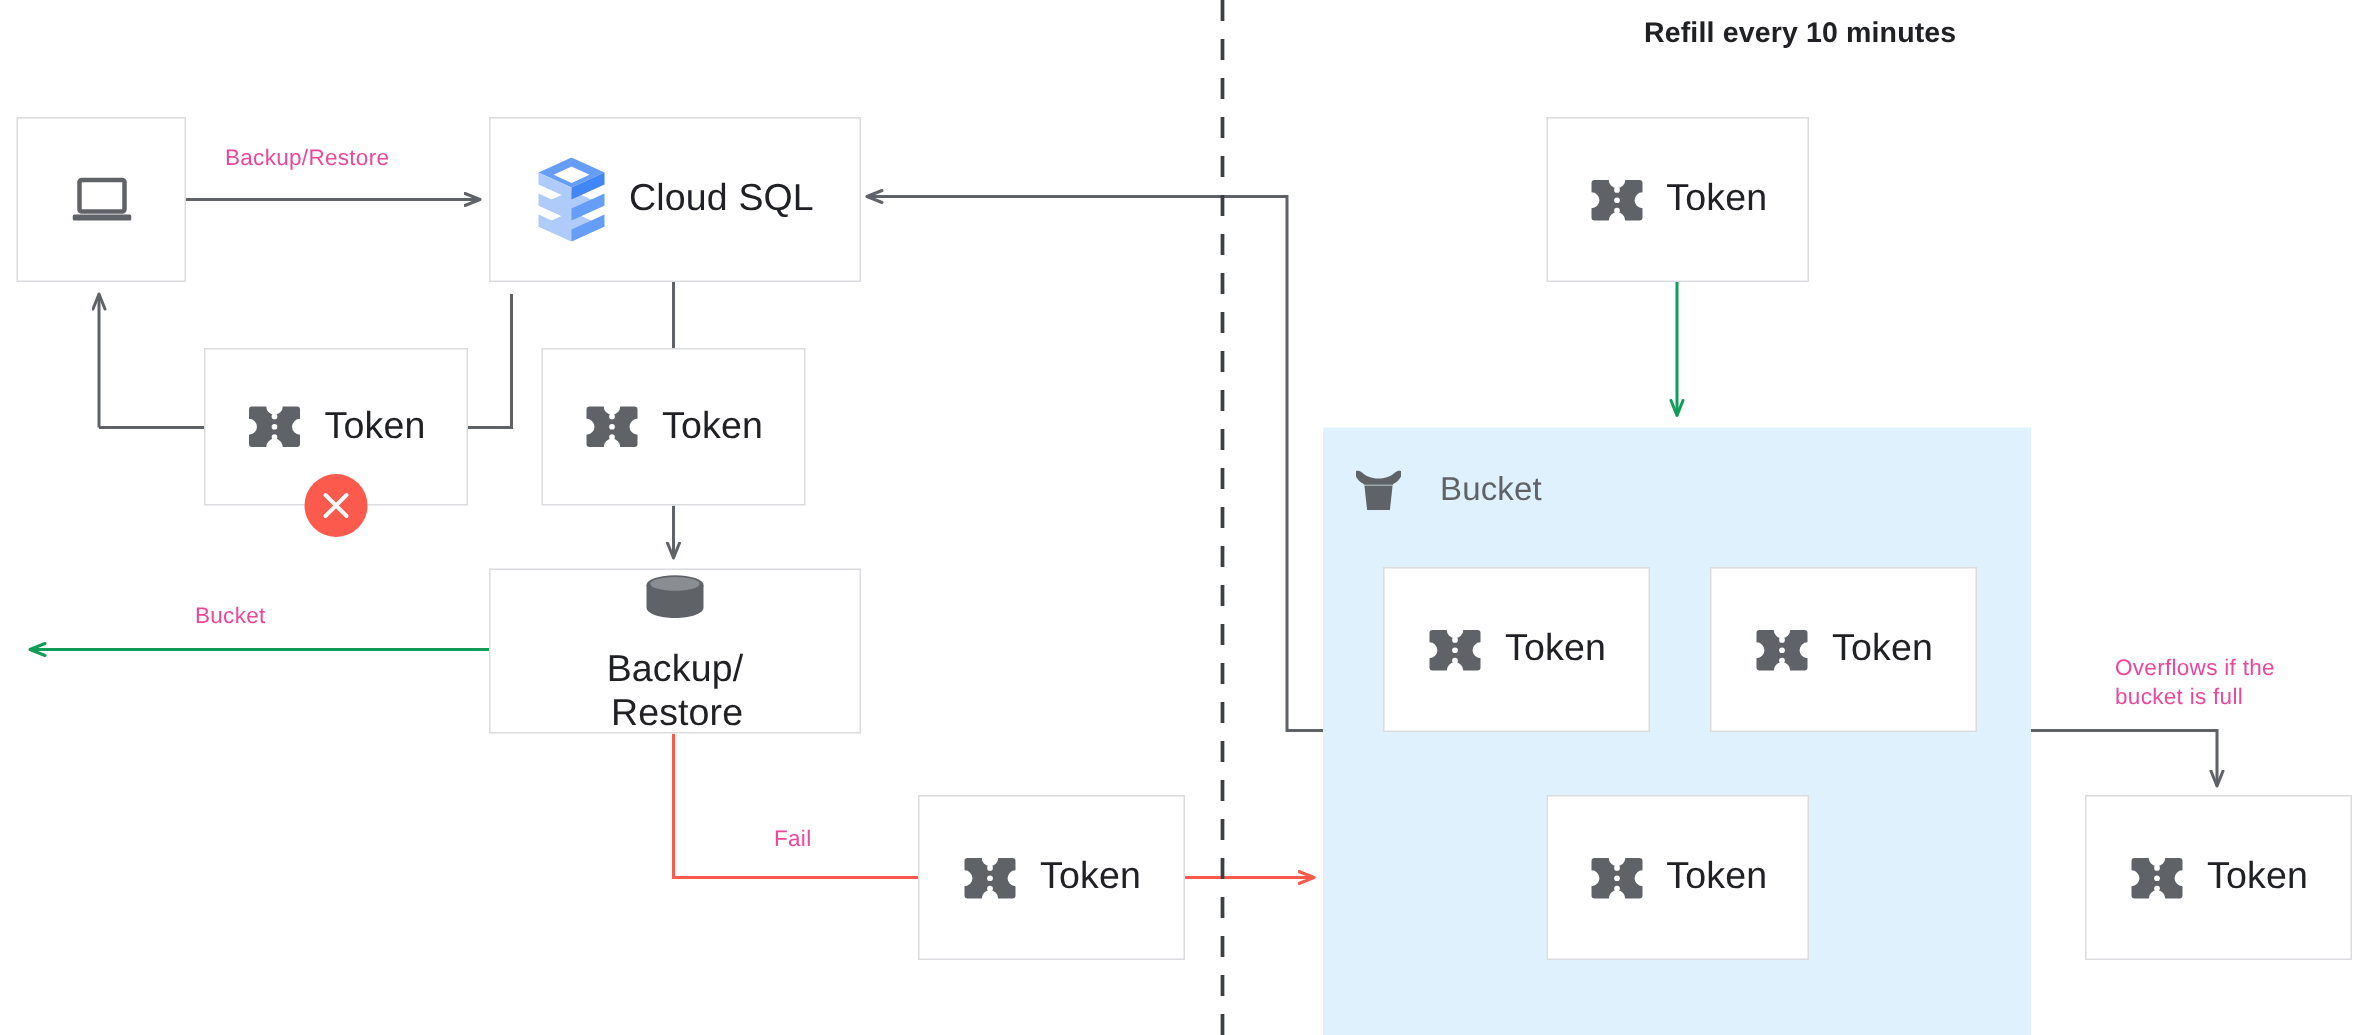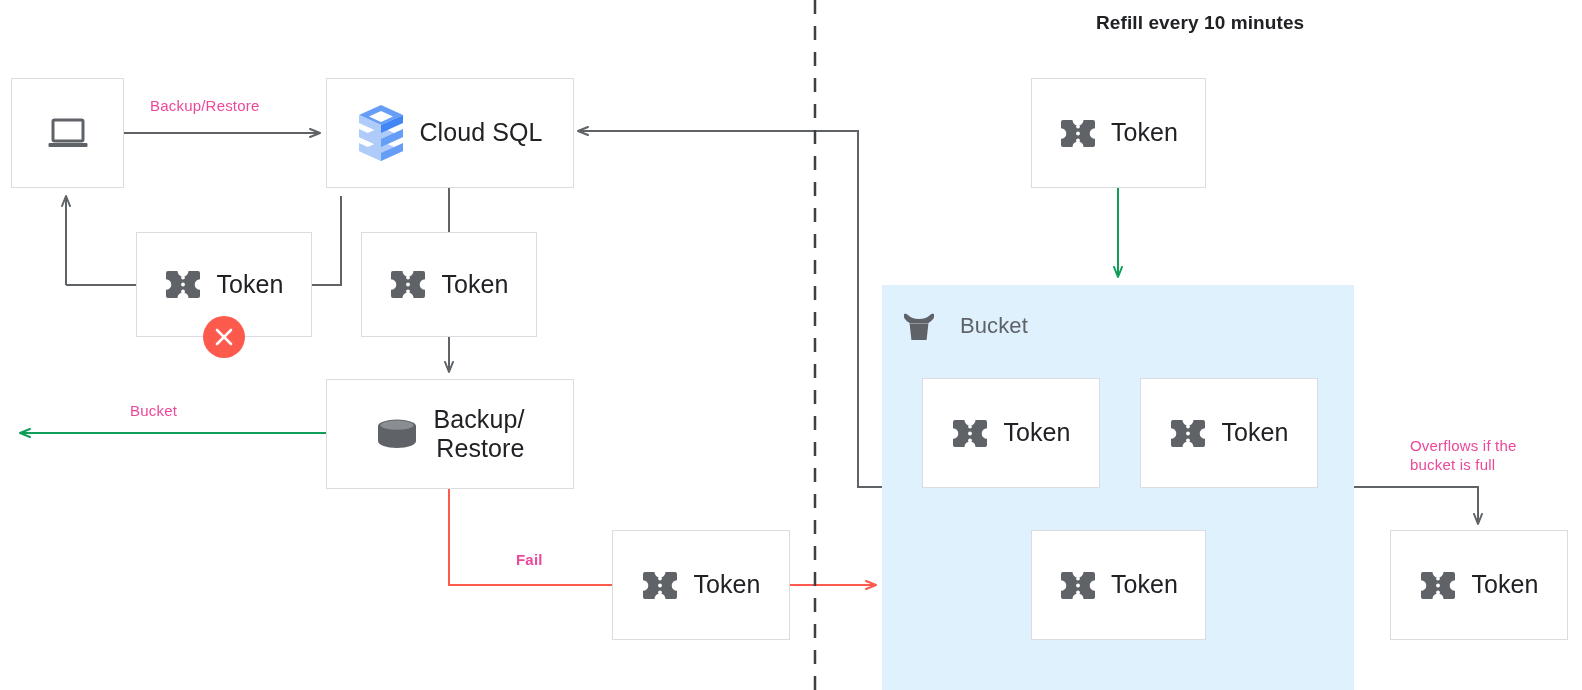--- a/index.html
+++ b/index.html
@@ -231,21 +231,21 @@
                  a5.5,5.5 0 0 0 -11,0 H4 a2,2 0 0 1 -2,-2 v-6.2
                  a5.2,5.2 0 0 0 0,-10.6 V4 a2,2 0 0 1 2,-2 z" fill="#5f6368"></path>
         <circle cx="19" cy="8.6" r="1.9" fill="#ffffff"></circle>
         <circle cx="19" cy="15.5" r="1.9" fill="#ffffff"></circle>
         <circle cx="19" cy="22.4" r="1.9" fill="#ffffff"></circle>
       </svg>
     </span>
     <span class="node-label">Token</span>
   </div>
 
-  <div class="node" style="left:326px;top:379px;width:248px;height:110px;">
+  <div class="node" style="left:326px;top:379px;width:248px;height:110px;flex-direction:column;">
     <span class="db-icon">
       <svg viewBox="0 0 44 40" xmlns="http://www.w3.org/2000/svg">
         <path d="M3,12 L3,27 C3,31 11.5,34 22,34 C32.5,34 41,31 41,27 L41,12 Z" fill="#5f6368"></path>
         <ellipse cx="22" cy="12" rx="19" ry="6.5" fill="#5f6368"></ellipse>
         <ellipse cx="22" cy="11.2" rx="16.5" ry="4.6" fill="#8a8d91"></ellipse>
       </svg>
     </span>
     <span class="node-label">Backup/
 Restore</span>
   </div>
@@ -337,18 +337,18 @@
         <circle cx="19" cy="22.4" r="1.9" fill="#ffffff"></circle>
       </svg>
     </span>
     <span class="node-label">Token</span>
   </div>
 
   <div class="edge-label" style="left:150px;top:97px;">Backup/Restore</div>
 
   <div class="edge-label" style="left:130px;top:402px;">Bucket</div>
 
-  <div class="edge-label" style="left:516px;top:551px;font-weight:bold;">Fail</div>
+  <div class="edge-label" style="left:516px;top:551px;">Fail</div>
 
   <div class="edge-label" style="left:1410px;top:425px;margin-top:12px;">Overflows if the
 bucket is full</div>
 
 </div>
 
 </body></html>

